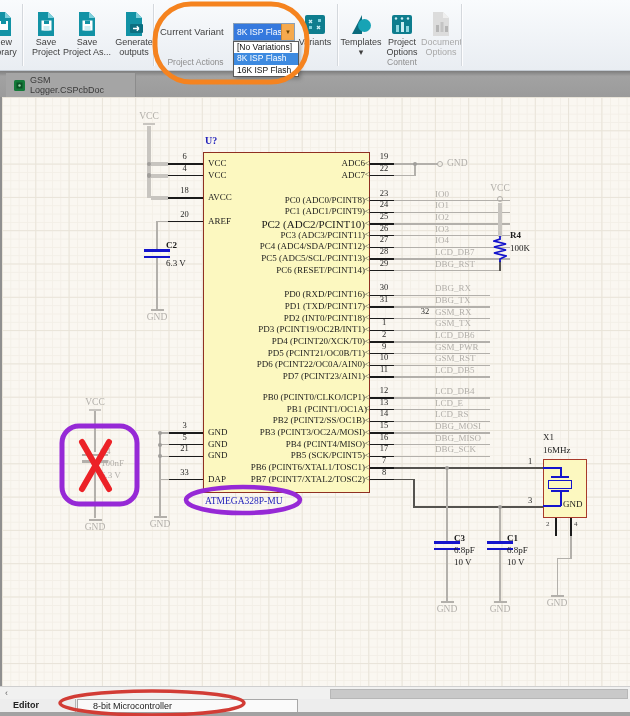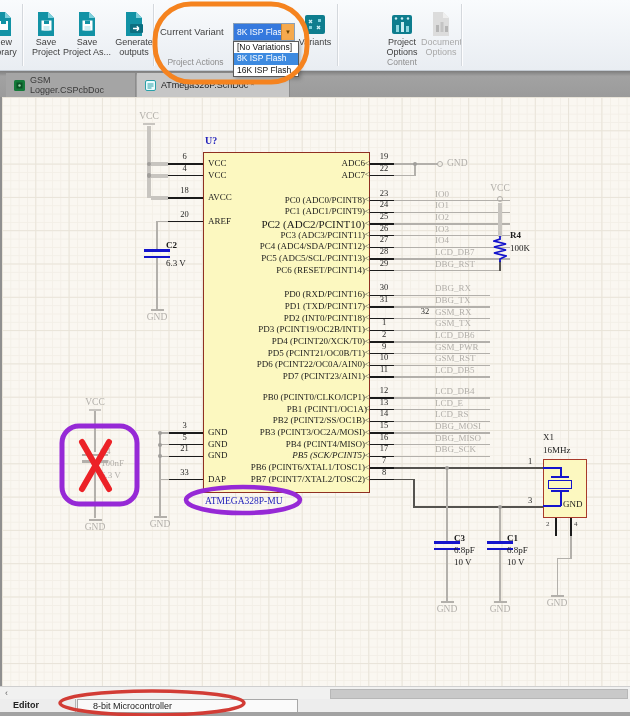--- a/index.html
+++ b/index.html
@@ -129,20 +129,28 @@
         <rect x="2" y="4" width="20" height="19" rx="2" fill="#0e7d8e"></rect>
         <path d="M6 9l3 3m0-3l-3 3M14 15l3 3m0-3l-3 3" stroke="#cdeef3" stroke-width="1.3"></path>
         <rect x="15" y="8" width="3" height="3" fill="#7fd0dc"></rect>
           <rect x="6" y="15" width="3" height="3" fill="#7fd0dc"></rect>
       </svg>
       <span class="l1">Variants</span>
     </div>
 
     <div class="rsep" style="left:337px"></div>
 
+    <div class="rbtn" style="left:340px;width:42px">
+      <svg class="ic" viewBox="0 0 24 26">
+        <path d="M3 23L13 4v19z" fill="#0b6b7d"></path>
+          <circle cx="15.5" cy="14.5" r="6.5" fill="#17a3b5"></circle>
+      </svg>
+      <span class="l1">Templates</span>
+      <span class="l2">▾</span>
+    </div>
 
     <div class="rbtn" style="left:383px;width:38px">
       <svg class="ic" viewBox="0 0 24 26">
         <rect x="2" y="4" width="20" height="19" rx="2" fill="#0e7d8e"></rect>
         <circle cx="6" cy="7.5" r="1.2" fill="#cdeef3"></circle>
           <circle cx="12" cy="7.5" r="1.2" fill="#cdeef3"></circle>
           <circle cx="18" cy="7.5" r="1.2" fill="#cdeef3"></circle>
         <rect x="6" y="14" width="3" height="7" fill="#8fd7e0"></rect>
           <rect x="11" y="11" width="3" height="10" fill="#cdeef3"></rect>
           <rect x="16" y="15" width="3" height="6" fill="#8fd7e0"></rect>
@@ -176,27 +184,20 @@
   </div>
 
   <div id="tabbar">
     <div class="doctab" id="tab1">
       <svg class="tabicon" viewBox="0 0 11 11">
         <rect width="11" height="11" rx="1.5" fill="#157a3a"></rect>
           <rect x="2.5" y="2.5" width="6" height="6" fill="#0c5226"></rect>
         <circle cx="5.5" cy="5.5" r="1.2" fill="#9fd9af"></circle>
       </svg>
       <span>GSM Logger.CSPcbDoc</span>
-    </div>
-    <div class="doctab" id="tab2">
-      <svg class="tabicon" viewBox="0 0 11 11">
-        <rect x="0.5" y="0.5" width="10" height="10" rx="1.5" fill="#eafcfd" stroke="#2aa0a8"></rect>
-        <path d="M2.5 4h6M2.5 6h6M2.5 8h4" stroke="#2aa0a8" stroke-width="1"></path>
-      </svg>
-      <span>ATmega328P.SchDoc *</span>
     </div>
   </div>
 
   <div id="canvas"></div>
   <div id="schem">
       <div id="ic-body" style="left: 203px; top: 152px; width: 167px; height: 341px; background: rgb(252, 248, 192); border-color: rgb(143, 48, 34);"></div>
       <span class="t" style="left: 205px; top: 136px; font-size: 10px; color: rgb(34, 34, 187); font-weight: bold;">U?</span>
       <span class="t" style="left: 205px; top: 497px; font-size: 9.5px; color: rgb(34, 34, 187);">ATMEGA328P-MU</span>
       <div class="abs" style="left: 168px; top: 163.25px; width: 35px; height: 1.5px; background: rgb(27, 27, 27); z-index: 11;"></div>
       <span class="t" style="left: 168px; top: 152px; font-size: 8.5px; color: rgb(42, 42, 40); width: 33px; display: inline-block; text-align: center;">6</span>
@@ -348,21 +349,21 @@
       <span class="t" style="left: 435px; top: 422px; font-size: 9px; color: rgb(178, 175, 170);">DBG_MOSI</span>
       <div class="abs" style="left: 370px; top: 443.95px; width: 24px; height: 1.5px; background: rgb(27, 27, 27); z-index: 11;"></div>
       <span class="t" style="left: 365px; top: 440.2px; font-size: 6.5px; color: rgb(51, 51, 51);">◁</span>
       <span class="t" style="left: 372px; top: 432.7px; font-size: 8.5px; color: rgb(42, 42, 40); width: 24px; display: inline-block; text-align: center;">16</span>
       <span class="t" style="left: 203px; top: 439.7px; font-size: 9px; width: 162px; display: inline-block; text-align: right;">PB4 (PCINT4/MISO)</span>
       <div class="abs" style="left: 394px; top: 443.95px; width: 96px; height: 1.5px; background: rgb(179, 176, 171); z-index: 11;"></div>
       <span class="t" style="left: 435px; top: 433.7px; font-size: 9px; color: rgb(178, 175, 170);">DBG_MISO</span>
       <div class="abs" style="left: 370px; top: 455.55px; width: 24px; height: 1.5px; background: rgb(27, 27, 27); z-index: 11;"></div>
       <span class="t" style="left: 365px; top: 451.8px; font-size: 6.5px; color: rgb(51, 51, 51);">◁</span>
       <span class="t" style="left: 372px; top: 444.3px; font-size: 8.5px; color: rgb(42, 42, 40); width: 24px; display: inline-block; text-align: center;">17</span>
-      <span class="t" style="left: 203px; top: 451.3px; font-size: 9px; width: 162px; display: inline-block; text-align: right; font-style: italic;">PB5 (SCK/PCINT5)</span>
+      <span class="t" style="left: 203px; top: 451.3px; font-size: 9px; width: 162px; display: inline-block; text-align: right;">PB5 (SCK/PCINT5)</span>
       <div class="abs" style="left: 394px; top: 455.55px; width: 96px; height: 1.5px; background: rgb(179, 176, 171); z-index: 11;"></div>
       <span class="t" style="left: 435px; top: 445.3px; font-size: 9px; color: rgb(178, 175, 170);">DBG_SCK</span>
       <div class="abs" style="left: 370px; top: 467.25px; width: 24px; height: 1.5px; background: rgb(27, 27, 27); z-index: 11;"></div>
       <span class="t" style="left: 365px; top: 463.5px; font-size: 6.5px; color: rgb(51, 51, 51);">◁</span>
       <span class="t" style="left: 372px; top: 456px; font-size: 8.5px; color: rgb(42, 42, 40); width: 24px; display: inline-block; text-align: center;">7</span>
       <span class="t" style="left: 203px; top: 463px; font-size: 9px; width: 162px; display: inline-block; text-align: right;">PB6 (PCINT6/XTAL1/TOSC1)</span>
       <div class="abs" style="left: 394px; top: 467.25px; width: 149px; height: 1.5px; background: rgb(85, 83, 79); z-index: 11;"></div>
       <div class="abs" style="left: 370px; top: 478.95px; width: 24px; height: 1.5px; background: rgb(27, 27, 27); z-index: 11;"></div>
       <span class="t" style="left: 365px; top: 475.2px; font-size: 6.5px; color: rgb(51, 51, 51);">◁</span>
       <span class="t" style="left: 372px; top: 467.7px; font-size: 8.5px; color: rgb(42, 42, 40); width: 24px; display: inline-block; text-align: center;">8</span>

